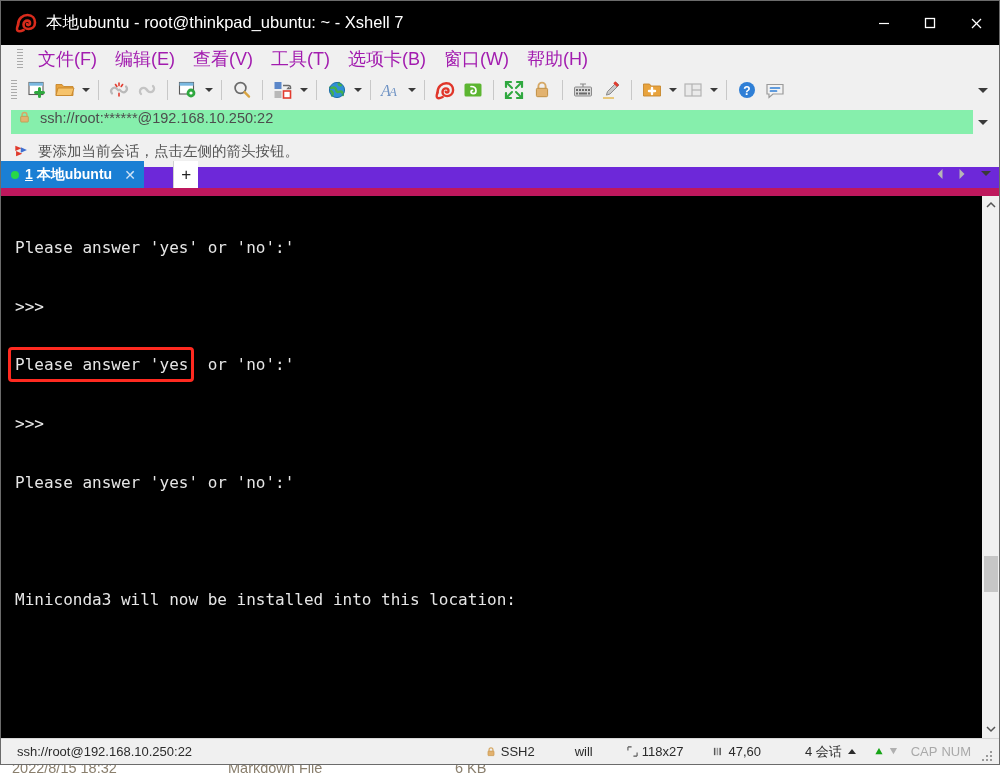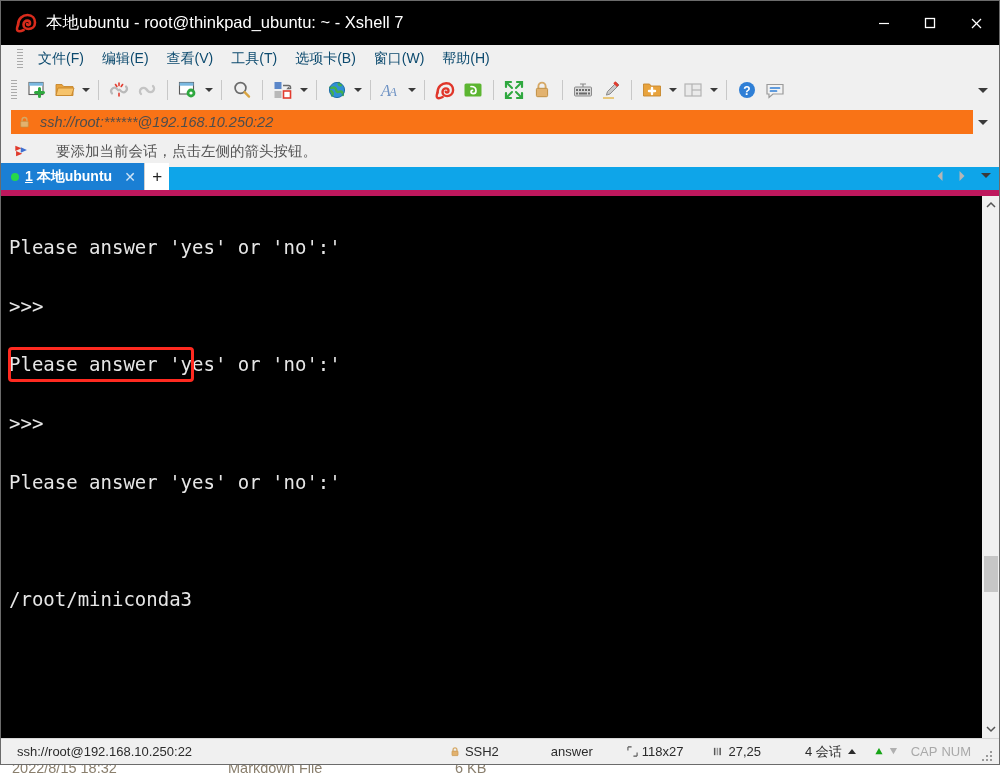--- a/index.html
+++ b/index.html
@@ -53,21 +53,21 @@
     width: 46px; height: 44px; display: flex; align-items: center; justify-content: center;
     color: #ffffff; font-size: 15px;
   }
 
   
   #menubar {
     height: 27px; background: #f0f0f0; display: flex; align-items: center;
     flex: none; padding-left: 16px; border-bottom: none;
   }
   .menu-item {
-    font-size: 14px; color: #0c4a6e; padding: 3px 9px; white-space: nowrap;
+    font-size: 18px; color: #a21caf; padding: 3px 9px; white-space: nowrap;
     font-family: "Liberation Sans", sans-serif;
   }
 
   
   .grip {
     width: 6px; height: 20px; margin-right: 6px; flex: none;
     background-image: repeating-linear-gradient(to bottom, #aaa 0 1px, transparent 1px 3px);
   }
 
   
@@ -98,22 +98,22 @@
     border-left: 5px solid transparent; border-right: 5px solid transparent;
     border-top: 5px solid #3a3a3a;
   }
 
   
   #addressbar {
     height: 28px; background: #f0f0f0; display: flex; align-items: center;
     flex: none; padding-left: 10px; position: relative;
   }
   #address-field {
-    flex: 1; height: 24px; background: #f97316; display: flex; align-items: center;
-    margin-right: 26px; padding-left: 6px; font-style: italic;
+    flex: 1; height: 24px; background: #86efac; display: flex; align-items: flex-start;
+    margin-right: 26px; padding-left: 6px;
   }
   #address-text {
     font-size: 14.5px; color: #4d4d4d; margin-left: 8px; white-space: nowrap;
     font-family: "Liberation Sans", sans-serif;
   }
   #addressbar-caret {
     position: absolute; right: 8px; top: 0; height: 28px; width: 16px;
     display: flex; align-items: center; justify-content: center;
   }
   #addressbar-caret::after {
@@ -121,28 +121,28 @@
     border-left: 5px solid transparent; border-right: 5px solid transparent;
     border-top: 5px solid #3a3a3a;
   }
 
   
   #noticebar {
     height: 31px; background: #f0f0f0; display: flex; align-items: center;
     flex: none; padding-left: 12px;
   }
   #notice-text {
-    font-size: 14.5px; color: #555; margin-left: 26px; white-space: nowrap;
+    font-size: 14.5px; color: #555; margin-left: 8px; white-space: nowrap;
     font-family: Liberation Mono, monospace;
   }
 
   
   #tabbar {
-    height: 29px; background: #0ea5e9; display: flex; align-items: flex-end;
-    flex: none; position: relative; border-bottom: 6px solid #be185d;
+    height: 29px; background: #6d28d9; display: flex; align-items: flex-end;
+    flex: none; position: relative; border-bottom: 8px solid #be185d; gap: 29px;
   }
   .tab {
     height: 27px; display: flex; align-items: center; padding: 0 6px 0 10px;
     background: #1a7fd4; color: #ffffff; font-size: 14px; white-space: nowrap;
     font-family: "Liberation Sans", sans-serif;
   }
   .tab-dot {
     width: 8px; height: 8px; border-radius: 50%; background: #27d84a;
     margin-right: 6px; flex: none;
   }
@@ -169,22 +169,22 @@
     border-top: 5px solid #3a3a3a;
   }
 
   
   #terminal-area {
     flex: 1; display: flex; background: #000000; position: relative; overflow: hidden;
   }
   #terminal {
     flex: 1; background: #000000; color: #e6e6e6;
     font-family: "DejaVu Sans Mono", "Liberation Mono", monospace;
-    font-size: 19px; line-height: 19.55px;
-    padding: 3px 0 0 8px; white-space: pre; overflow: hidden;
+    font-size: 16px; line-height: 19.55px;
+    padding: 3px 0 0 14px; white-space: pre; overflow: hidden;
     letter-spacing: 0px;
   }
   .term-line { height: 19.55px; }
   #redbox {
     position: absolute; left: 7px; top: 151px; width: 186px; height: 35px;
     border: 3px solid #ff2a20; border-radius: 4px; pointer-events: none;
   }
   
   #term-scroll {
     width: 18px; background: #f0f0f0; flex: none; position: relative;
@@ -205,21 +205,21 @@
   #statusbar {
     height: 26px; background: #f0f0f0; flex: none;
     display: flex; align-items: center; position: relative;
     border-top: 1px solid #d6d6d6;
     font-size: 13px; color: #2b2b2b; white-space: nowrap;
     font-family: "Liberation Sans", sans-serif;
   }
   #status-conn { margin-left: 16px; }
   #status-right { position: absolute; right: 6px; display: flex; align-items: center; }
   .st-cell { display: flex; align-items: center; }
-  #st-proto { margin-right: 52px; }
+  #st-proto { margin-right: 40px; }
   #st-term { margin-right: 34px; }
   #st-size { margin-right: 30px; }
   #st-pos { margin-right: 44px; }
   #st-sessions { margin-right: 6px; }
   #st-sess-caret {
     width: 0; height: 0; margin-right: 18px;
     border-left: 4.5px solid transparent; border-right: 4.5px solid transparent;
     border-bottom: 5px solid #2b2b2b;
   }
   .st-cap { color: #a9a9a9; margin-left: 4px; }
@@ -508,21 +508,21 @@
   </div>
 
   <div id="terminal-area">
     <div id="terminal">
       <div class="term-line">Please answer 'yes' or 'no':'</div>
       <div class="term-line">&gt;&gt;&gt;</div>
       <div class="term-line">Please answer 'yes' or 'no':'</div>
       <div class="term-line">&gt;&gt;&gt;</div>
       <div class="term-line">Please answer 'yes' or 'no':'</div>
       <div class="term-line"></div>
-      <div class="term-line">/root/miniconda3</div>
+      <div class="term-line">Miniconda3 will now be installed into this location:</div>
       
       
       
       
       
       
       
       
       
       
@@ -556,34 +556,34 @@
   <div id="statusbar">
     <span id="status-conn">ssh://root@192.168.10.250:22</span>
     <div id="status-right">
       <span class="st-cell" id="st-proto">
         <svg width="12" height="12" viewBox="0 0 22 22" style="margin-right:4px">
           <path d="M7.4 9.5V7.2a3.6 3.6 0 017.2 0v2.3" fill="none" stroke="#d6a865" stroke-width="2.2"></path>
           <rect x="5.4" y="9.3" width="11.2" height="8.4" rx="1.2" fill="#e2b26f" stroke="#c08f43" stroke-width="1"></rect>
         </svg>
         <span>SSH2</span>
       </span>
-      <span class="st-cell" id="st-term">answer</span>
+      <span class="st-cell" id="st-term">will</span>
       <span class="st-cell" id="st-size">
         <svg width="11" height="11" viewBox="0 0 12 12" style="margin-right:4px">
           <path d="M1 1h4M1 1v4M11 11H7M11 11V7" fill="none" stroke="#555" stroke-width="1.2"></path>
         </svg>
         <span>118x27</span>
       </span>
       <span class="st-cell" id="st-pos">
         <svg width="11" height="11" viewBox="0 0 12 12" style="margin-right:4px">
           <rect x="1" y="2" width="1.6" height="8" fill="#555"></rect>
           <rect x="4" y="2" width="1.6" height="8" fill="#999"></rect>
           <rect x="7" y="2" width="1.6" height="8" fill="#555"></rect>
         </svg>
-        <span>27,25</span>
+        <span>47,60</span>
       </span>
       <span class="st-cell" id="st-sessions">4 会话</span>
       <span id="st-sess-caret"></span>
       <span class="arrow-up-green">⯅</span>
       <span class="arrow-dn-grey">⯆</span>
       <span class="st-cap">CAP</span>
       <span class="st-cap">NUM</span>
       <span id="st-grip"></span>
     </div>
   </div>

